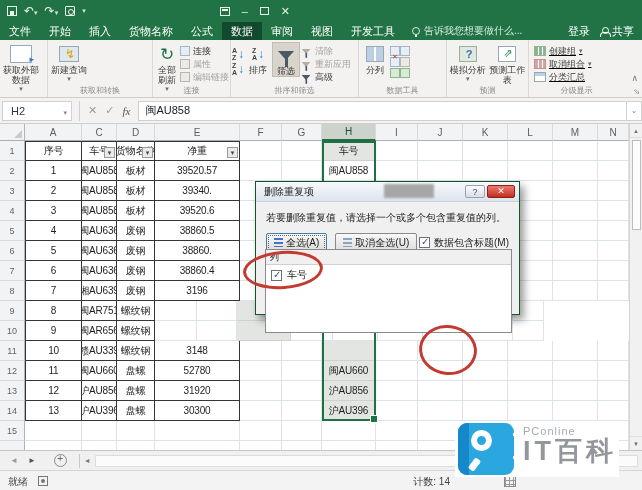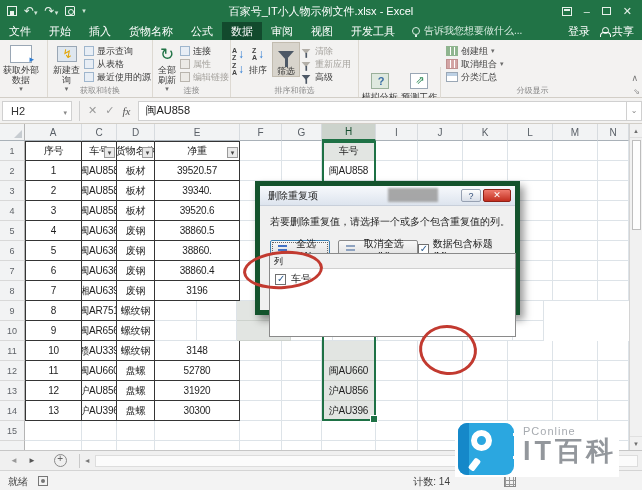--- a/index.html
+++ b/index.html
@@ -67,21 +67,21 @@
   .ic-chart{width:18px;height:16px;border:1px solid #9aa7b5;background:#fff;position:relative;}
   .ic-chart:after{content:"⇗";position:absolute;left:4px;top:0px;font-size:11px;color:#2e8b57;}
   .mini3{display:flex;flex-direction:column;gap:1px;padding-top:4px;}
   .sic.red:after{content:"✕";color:#c0392b;font-size:7px;position:relative;left:1px;top:-2px;}
   .sic.grn{background:#d9ead3;border-color:#8fb58f;}
   .ic-group{width:12px;height:10px;background:repeating-linear-gradient(90deg,#8fb58f 0 3px,#fff 3px 4px);border:1px solid #8fb58f;}
   .ic-group.o{background:repeating-linear-gradient(90deg,#d3a5a5 0 3px,#fff 3px 4px);border-color:#c09090;}
   .ic-subtotal{width:12px;height:10px;border:1px solid #9aa7b5;background:linear-gradient(#bcd0e4 0 3px,#fff 3px);}
   .launcher{position:absolute;right:2px;bottom:1px;font-size:8px;color:#8a8a8a;}
   .collapse{position:absolute;right:4px;bottom:3px;font-size:9px;color:#777;}
-  .rg-last{border-right:none;flex:1;}
+  .rg-last{border-right:none;flex:1;text-decoration:underline;}
 
   
   .fbar{position:absolute;left:0;top:98px;width:642px;height:26px;background:#f3f2f1;border-bottom:1px solid #d2cec7;display:flex;align-items:center;}
   .namebox{width:70px;height:20px;background:#fff;border:1px solid #d0d0d0;margin-left:2px;display:flex;align-items:center;font-size:11px;color:#333;padding-left:8px;position:relative;}
   .namebox .nbcaret{position:absolute;right:4px;top:7px;font-size:7px;color:#888;}
   .fsplit{width:8px;height:20px;border-right:1px solid #d0d0d0;}
   .fbtns{display:flex;align-items:center;gap:8px;padding:0 8px;color:#9a9a9a;font-size:11px;}
   .fx{font-style:italic;font-family:"Liberation Serif","DejaVu Serif",serif;color:#555;}
   .finput{flex:1;height:20px;background:#fff;border:1px solid #d0d0d0;border-right:none;display:flex;align-items:center;font-size:11px;color:#222;padding-left:6px;}
   .fchev{width:16px;height:20px;background:#fff;border:1px solid #d0d0d0;display:flex;align-items:center;justify-content:center;font-size:8px;color:#888;}
@@ -105,21 +105,21 @@
   .sel-outline{position:absolute;left:322px;top:17px;width:54px;height:280px;border:2px solid #1e7145;pointer-events:none;z-index:5;}
   .sel-outline:after{content:"";position:absolute;right:-4px;bottom:-4px;width:6px;height:6px;background:#1e7145;border:1px solid #fff;}
 
   
   .vscroll{position:absolute;right:0;top:124px;width:13px;height:326px;background:#f1f1f1;border-left:1px solid #d4d4d4;z-index:6;}
   .vscroll .arr{height:14px;display:flex;align-items:center;justify-content:center;font-size:6px;color:#6d6d6d;border-bottom:1px solid #e0e0e0;}
   .vscroll .thumb{position:absolute;left:2px;top:16px;width:9px;height:90px;background:#fdfdfd;border:1px solid #bdbdbd;}
   .vscroll .arrb{position:absolute;bottom:0;left:0;right:0;height:14px;display:flex;align-items:center;justify-content:center;font-size:6px;color:#6d6d6d;border-top:1px solid #e0e0e0;}
 
   
-  .dialog{position:absolute;left:255px;top:181px;width:265px;height:134px;background:#f0f0f0;border:5px solid #14532d;box-shadow:4px 5px 8px rgba(0,0,0,.4);z-index:40;}
+  .dialog{position:absolute;left:255px;top:181px;width:265px;height:134px;background:#f0f0f0;border:1px solid #14532d;box-shadow:4px 5px 8px rgba(0,0,0,.4);z-index:40;}
   .dlg-title{height:20px;background:linear-gradient(#f7f9fc,#dde4ee);border-bottom:1px solid #c8cfda;display:flex;align-items:center;padding:0 4px 0 8px;position:relative;}
   .dlg-title .tt{font-size:10px;color:#1f1f1f;}
   .dlg-blob{position:absolute;left:128px;top:2px;width:50px;height:14px;background:#9f9f9f;filter:blur(1px);opacity:.9;}
   .dlg-btns{margin-left:auto;display:flex;gap:2px;align-items:center;}
   .dlg-help{width:20px;height:13px;background:linear-gradient(#fdfdfd,#d8dee8);border:1px solid #97a1b2;border-radius:2px;font-size:9px;color:#35507a;display:flex;align-items:center;justify-content:center;}
   .dlg-close{width:28px;height:13px;background:linear-gradient(#ee7a6d,#c22e1f);border:1px solid #8f2016;border-radius:2px;position:relative;}
   .dlg-close:after{content:"✕";position:absolute;left:0;right:0;top:0;bottom:1px;color:#fff;font-size:9px;display:flex;align-items:center;justify-content:center;}
   .dlg-instr{font-size:10px;color:#1c1c1c;padding:9px 10px 0 10px;white-space:nowrap;overflow:hidden;}
   .dlg-row{display:flex;align-items:center;margin:8px 10px 0 10px;}
   .dbtn{display:flex;align-items:center;justify-content:center;gap:3px;font-size:10px;color:#1c1c1c;background:linear-gradient(#f8f8f8,#dcdcdc);border:1px solid #8a8a8a;border-radius:2px;height:19px;padding:0 7px;}
@@ -178,21 +178,20 @@
 <div id="stage">
 
   <div class="titlebar">
     <div class="qat">
       <span class="icon-save"></span>
       <span class="gl">↶<span class="caret">▾</span></span>
       <span class="gl">↷<span class="caret">▾</span></span>
       <span class="icon-preview"></span>
       <span class="caret">▾</span>
     </div>
-    <div class="title-text">百家号_IT小人物示例文件.xlsx - Excel</div>
     <div class="winctl">
       <span class="icon-ribbonopt"></span>
       <span class="wc">–</span>
       <span class="icon-restore"></span>
       <span class="wc">✕</span>
     </div>
   </div>
 
   <div class="tabbar">
     <div id="menutabs" style="display:flex;align-items:stretch;">
@@ -231,34 +230,20 @@
     </div>
 
     <div class="rgroup" style="width:105px;">
       <div class="bigbtn">
         <div class="bicon">
             <span class="ic-query"></span>
           </div>
         <div class="bl">新建查询</div>
         <span class="caret-s">▾</span>
       </div>
-      <div class="smallcol">
-        <div class="sbtn">
-            <span class="sic"></span>
-            <span>显示查询</span>
-          </div>
-        <div class="sbtn">
-            <span class="sic"></span>
-            <span>从表格</span>
-          </div>
-        <div class="sbtn">
-            <span class="sic"></span>
-            <span>最近使用的源</span>
-          </div>
-      </div>
       <div class="glabel">获取和转换</div>
     </div>
 
     <div class="rgroup" style="width:78px;">
       <div class="bigbtn">
         <div class="bicon">
             <span class="ic-refresh">↻</span>
           </div>
         <div class="bl">全部刷新</div>
         <span class="caret-s">▾</span>
@@ -329,22 +314,41 @@
             <span>重新应用</span>
           </div>
         <div class="sbtn">
             <span class="funnel funnel-s"></span>
             <span>高级</span>
           </div>
       </div>
       <div class="glabel">排序和筛选</div>
     </div>
 
-
-    <div class="rgroup" style="width:82px;margin-top:27px;">
+    <div class="rgroup" style="width:88px;">
+      <div class="bigbtn" style="width:30px;">
+        <div class="bicon">
+            <span class="ic-cols"></span>
+          </div>
+        <div class="bl">分列</div>
+      </div>
+      <div class="mini3">
+        <span class="sic red"></span>
+        <span class="sic"></span>
+        <span class="sic grn"></span>
+      </div>
+      <div class="mini3">
+        <span class="sic"></span>
+        <span class="sic g"></span>
+        <span class="sic grn"></span>
+      </div>
+      <div class="glabel">数据工具</div>
+    </div>
+
+    <div class="rgroup" style="width:82px;">
       <div class="bigbtn">
         <div class="bicon">
             <span class="ic-what"></span>
           </div>
         <div class="bl">模拟分析</div>
         <span class="caret-s">▾</span>
       </div>
       <div class="bigbtn">
         <div class="bicon">
             <span class="ic-chart"></span>

